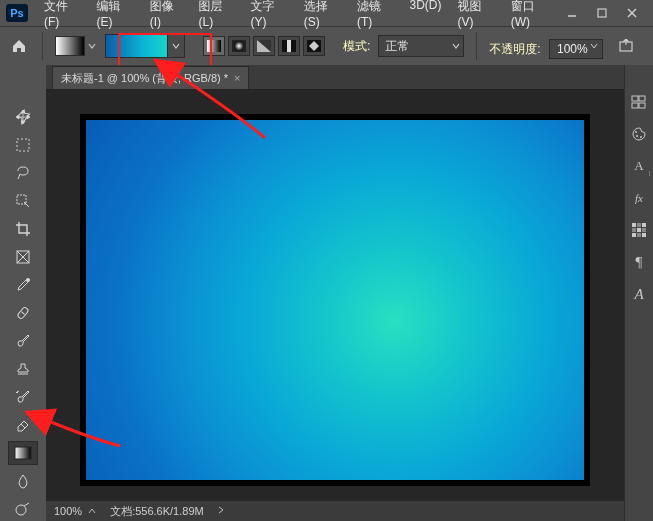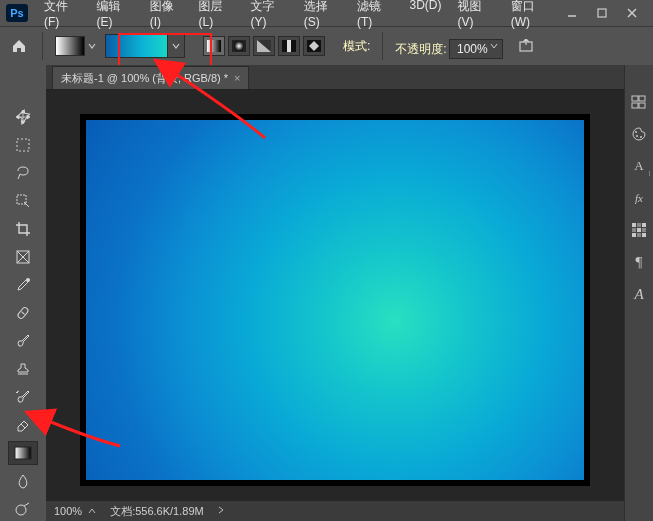--- a/index.html
+++ b/index.html
@@ -22,21 +22,21 @@
   .red-box{position:absolute;border:2px solid #ff1d1d;pointer-events:none;}
   .red-box.r1{left:118px;top:33px;width:90px;height:32px;}
   .red-box.r2{left:6px;top:407px;width:35px;height:29px;}
   .style-btns{display:flex;gap:3px;margin-left:10px;}
   .sbtn{width:20px;height:18px;border:1px solid #2b2b2b;background:#454545;display:flex;align-items:center;justify-content:center;}
   .sbtn.active{background:#6a6a6a;}
   .lbl{color:#fef9c3;margin-left:10px;}
   .mode-select{height:20px;background:#454545;border:1px solid #2b2b2b;color:#e2e2e2;padding:0 18px 0 6px;display:flex;align-items:center;position:relative;min-width:60px;}
   .mode-select .dd-caret{position:absolute;right:2px;}
   .sep-v{width:1px;height:28px;background:#3a3a3a;margin:0 4px;}
-  .opacity-ctl{display:flex;align-items:center;gap:2px;margin-top:6px;}
+  .opacity-ctl{display:flex;align-items:center;gap:8px;margin-top:6px;}
   .opacity-val{display:flex;align-items:center;background:#454545;border:1px solid #2b2b2b;height:18px;padding:0 2px;}
   .opacity-val .num{min-width:34px;text-align:right;padding:0 2px;color:#eee;}
   .opacity-val .lnk{width:10px;height:14px;}
   .share-btn{width:22px;height:20px;margin-left:4px;display:flex;align-items:center;justify-content:center;}
   
   .body-row{position:absolute;top:65px;left:0;right:0;bottom:0;display:flex;}
   .toolcol{width:46px;background:#535353;display:flex;flex-direction:column;align-items:center;padding-top:40px;gap:4px;}
   .tool{width:28px;height:22px;display:flex;align-items:center;justify-content:center;color:#d6d6d6;border:1px solid transparent;position:relative;}
   .tool.pressed{background:#3a3a3a;border:1px solid #2b2b2b;}
   .rtcol{width:28px;background:#454545;border-left:1px solid #2e2e2e;display:flex;flex-direction:column;align-items:center;gap:14px;padding-top:28px;}
@@ -154,20 +154,28 @@
           </svg>
         </div>
       <div class="sbtn">
           <svg width="14" height="12" viewBox="0 0 14 12">
             <rect width="14" height="12" fill="#111"></rect>
             <path d="M7 1 L12 6 L7 11 L2 6 Z" fill="#ccc"></path>
           </svg>
         </div>
     </div>
     <span class="lbl">模式:</span>
+    <div class="mode-select">
+      <span>正常</span>
+      <div class="dd-caret">
+          <svg viewBox="0 0 8 8">
+            <path d="M1 2 L4 6 L7 2" fill="none" stroke="#ccc" stroke-width="1.2"></path>
+          </svg>
+        </div>
+    </div>
     <div class="sep-v"></div>
     <div class="opacity-ctl">
       <span class="lbl" style="margin-left:0">不透明度:</span>
       <div class="opacity-val">
         <span class="num">100%</span>
         <span class="lnk"><svg width="8" height="12" viewBox="0 0 8 12">
               <path d="M1 2 L4 6 L7 2" fill="none" stroke="#ccc"></path>
             </svg></span>
       </div>
     </div>

